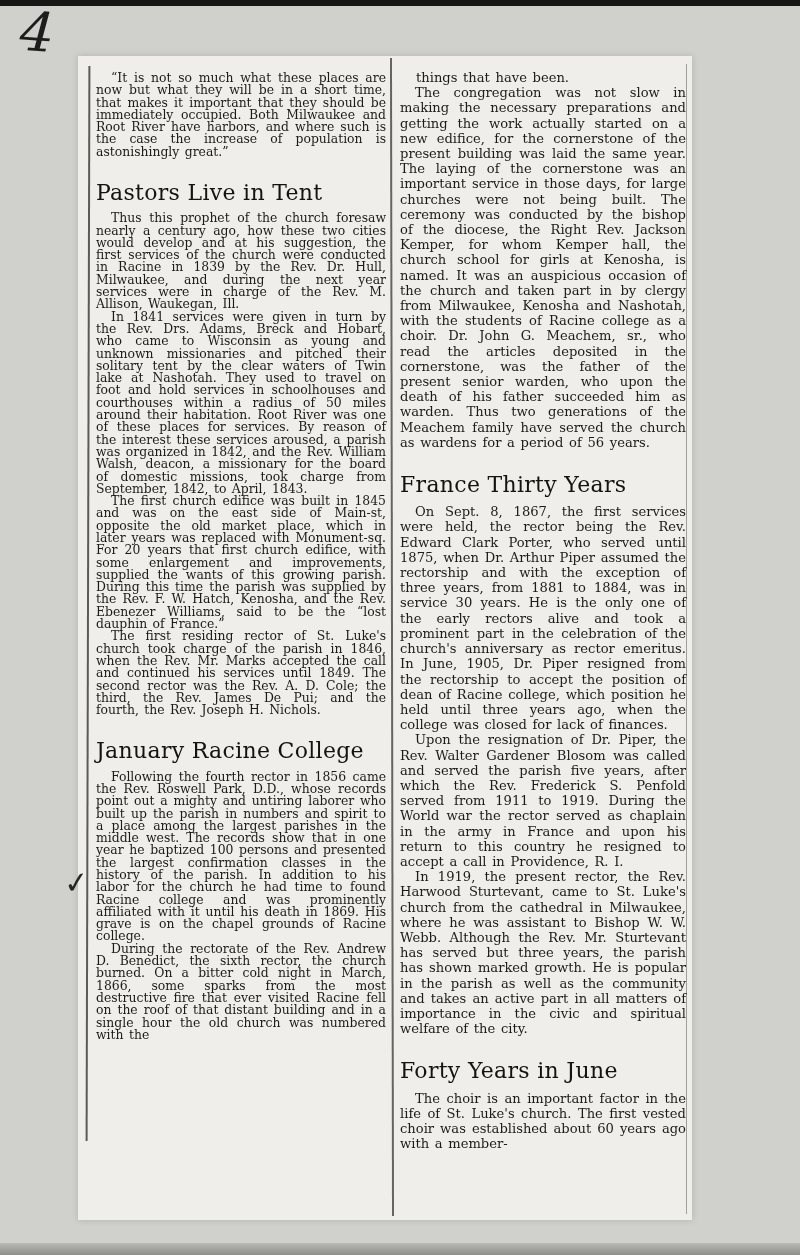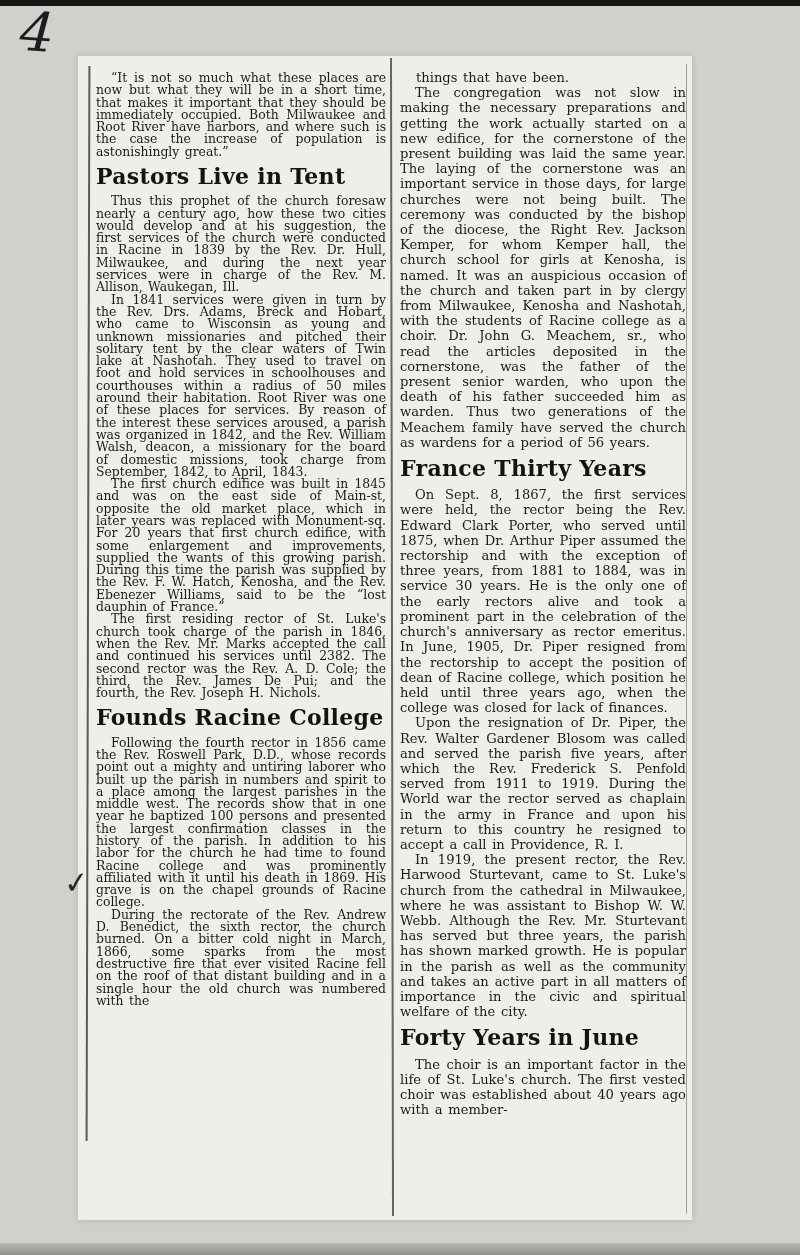--- a/index.html
+++ b/index.html
@@ -50,23 +50,23 @@
   }
   .col p{
     margin:0;
     text-align:justify;
     text-indent:15px;
     word-spacing:1.5px;
   }
   .col p.no-indent{text-indent:0;margin-left:16px;}
   .headline{
     font-family:"DejaVu Serif",serif;
-    font-size:22px;font-weight:700;
+    font-size:22px;font-weight:400;
     letter-spacing:.3px;
-    margin:6px 0 7px 0;
+    margin:23px 0 7px 0;
     color:#13130f;
     line-height:1.1;
   }
 </style>
 </head>
 <body>
 
 <div>
   <div class="scan-top-bar"></div>
 
@@ -79,31 +79,31 @@
   <div class="rule rule-right"></div>
 
   <div class="checkmark">✓</div>
 
   <div class="col col-left">
     <p>“It is not so much what these places are now but what they will be in a short time, that makes it important that they should be immediately occupied. Both Milwaukee and Root River have harbors, and where such is the case the increase of population is astonishingly great.”</p>
     <h2 class="headline">Pastors Live in Tent</h2>
     <p>Thus this prophet of the church foresaw nearly a century ago, how these two cities would develop and at his suggestion, the first services of the church were conducted in Racine in 1839 by the Rev. Dr. Hull, Milwaukee, and during the next year services were in charge of the Rev. M. Allison, Waukegan, Ill.</p>
     <p>In 1841 services were given in turn by the Rev. Drs. Adams, Breck and Hobart, who came to Wisconsin as young and unknown missionaries and pitched their solitary tent by the clear waters of Twin lake at Nashotah. They used to travel on foot and hold services in schoolhouses and courthouses within a radius of 50 miles around their habitation. Root River was one of these places for services. By reason of the interest these services aroused, a parish was organized in 1842, and the Rev. William Walsh, deacon, a missionary for the board of domestic missions, took charge from September, 1842, to April, 1843.</p>
     <p>The first church edifice was built in 1845 and was on the east side of Main-st, opposite the old market place, which in later years was replaced with Monument-sq. For 20 years that first church edifice, with some enlargement and improvements, supplied the wants of this growing parish. During this time the parish was supplied by the Rev. F. W. Hatch, Kenosha, and the Rev. Ebenezer Williams, said to be the “lost dauphin of France.”</p>
-    <p>The first residing rector of St. Luke's church took charge of the parish in 1846, when the Rev. Mr. Marks accepted the call and continued his services until 2382. The second rector was the Rev. A. D. Cole; the third, the Rev. James De Pui; and the fourth, the Rev. Joseph H. Nichols.</p>
-    <h2 class="headline">Founds Racine College</h2>
+    <p>The first residing rector of St. Luke's church took charge of the parish in 1846, when the Rev. Mr. Marks accepted the call and continued his services until 1849. The second rector was the Rev. A. D. Cole; the third, the Rev. James De Pui; and the fourth, the Rev. Joseph H. Nichols.</p>
+    <h2 class="headline">January Racine College</h2>
     <p>Following the fourth rector in 1856 came the Rev. Roswell Park, D.D., whose records point out a mighty and untiring laborer who built up the parish in numbers and spirit to a place among the largest parishes in the middle west. The records show that in one year he baptized 100 persons and presented the largest confirmation classes in the history of the parish. In addition to his labor for the church he had time to found Racine college and was prominently affiliated with it until his death in 1869. His grave is on the chapel grounds of Racine college.</p>
     <p>During the rectorate of the Rev. Andrew D. Benedict, the sixth rector, the church burned. On a bitter cold night in March, 1866, some sparks from the most destructive fire that ever visited Racine fell on the roof of that distant building and in a single hour the old church was numbered with the</p>
   </div>
 
   <div class="col col-right">
     <p class="no-indent">things that have been.</p>
     <p>The congregation was not slow in making the necessary preparations and getting the work actually started on a new edifice, for the cornerstone of the present building was laid the same year. The laying of the cornerstone was an important service in those days, for large churches were not being built. The ceremony was conducted by the bishop of the diocese, the Right Rev. Jackson Kemper, for whom Kemper hall, the church school for girls at Kenosha, is named. It was an auspicious occasion of the church and taken part in by clergy from Milwaukee, Kenosha and Nashotah, with the students of Racine college as a choir. Dr. John G. Meachem, sr., who read the articles deposited in the cornerstone, was the father of the present senior warden, who upon the death of his father succeeded him as warden. Thus two generations of the Meachem family have served the church as wardens for a period of 56 years.</p>
     <h2 class="headline">France Thirty Years</h2>
     <p>On Sept. 8, 1867, the first services were held, the rector being the Rev. Edward Clark Porter, who served until 1875, when Dr. Arthur Piper assumed the rectorship and with the exception of three years, from 1881 to 1884, was in service 30 years. He is the only one of the early rectors alive and took a prominent part in the celebration of the church's anniversary as rector emeritus. In June, 1905, Dr. Piper resigned from the rectorship to accept the position of dean of Racine college, which position he held until three years ago, when the college was closed for lack of finances.</p>
     <p>Upon the resignation of Dr. Piper, the Rev. Walter Gardener Blosom was called and served the parish five years, after which the Rev. Frederick S. Penfold served from 1911 to 1919. During the World war the rector served as chaplain in the army in France and upon his return to this country he resigned to accept a call in Providence, R. I.</p>
     <p>In 1919, the present rector, the Rev. Harwood Sturtevant, came to St. Luke's church from the cathedral in Milwaukee, where he was assistant to Bishop W. W. Webb. Although the Rev. Mr. Sturtevant has served but three years, the parish has shown marked growth. He is popular in the parish as well as the community and takes an active part in all matters of importance in the civic and spiritual welfare of the city.</p>
     <h2 class="headline">Forty Years in June</h2>
-    <p>The choir is an important factor in the life of St. Luke's church. The first vested choir was established about 40 years ago with a member-</p>
+    <p>The choir is an important factor in the life of St. Luke's church. The first vested choir was established about 60 years ago with a member-</p>
   </div>
 
   <div class="scan-bottom-bar"></div>
 </div>
 
 </body></html>

